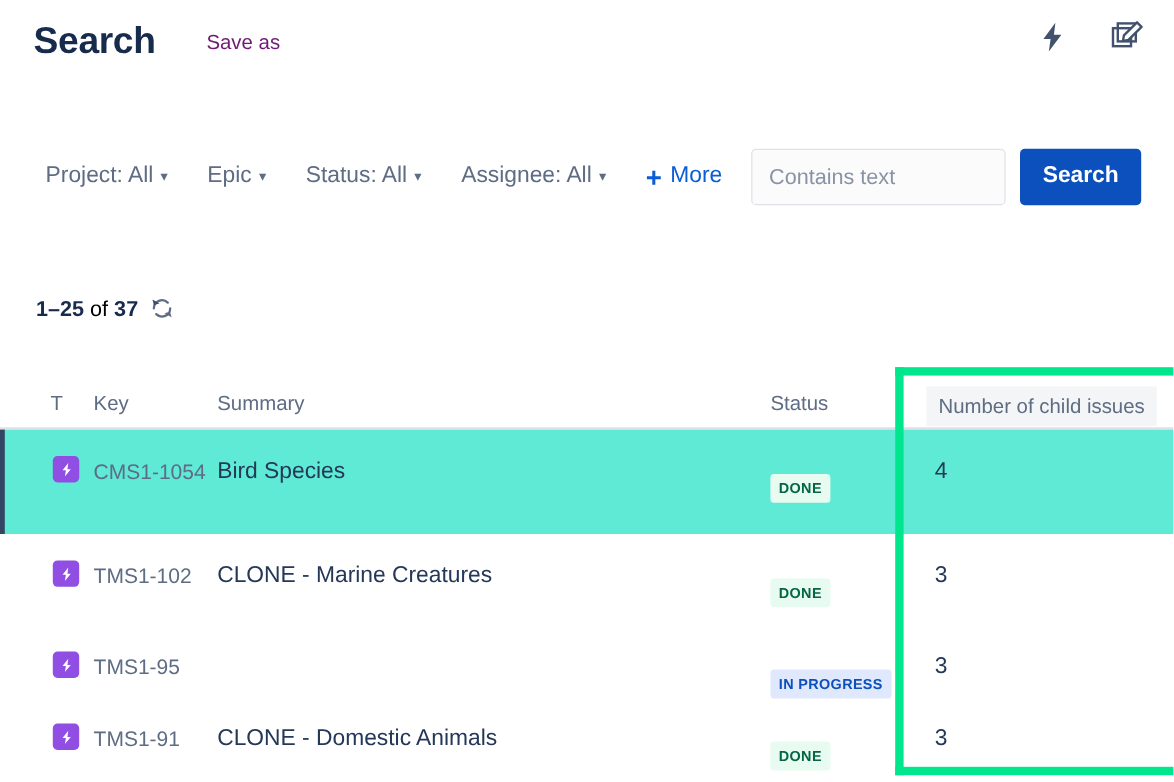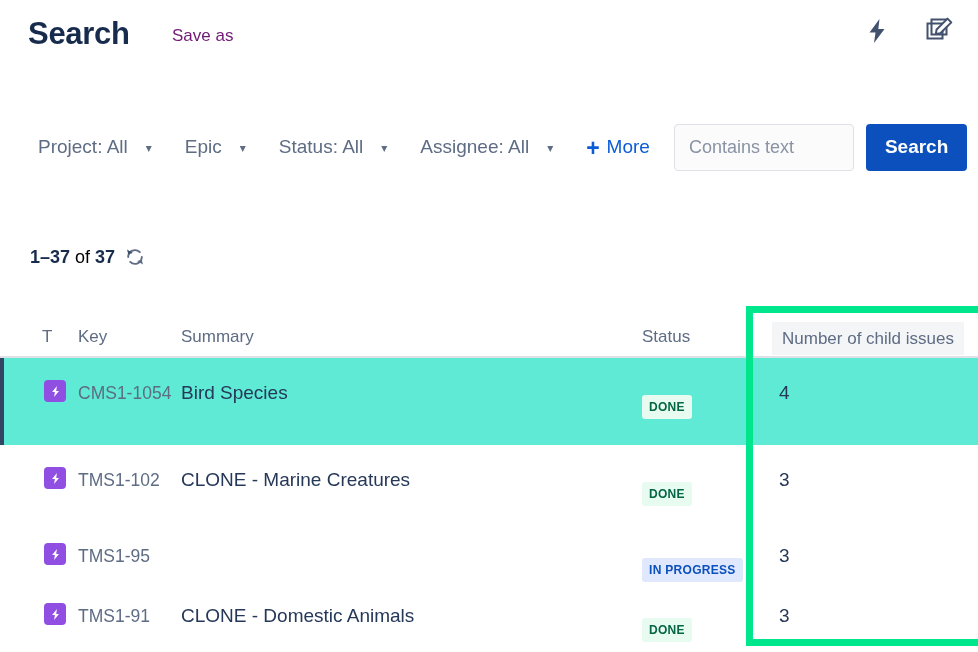--- a/index.html
+++ b/index.html
@@ -63,21 +63,21 @@
     left: 0; top: 122px;
     width: 978px;
     height: 50px;
     display: flex;
     align-items: center;
     padding-left: 38px;
   }
   .filter-chip {
     display: flex;
     align-items: baseline;
-    gap: 18px;
+    gap: 6px;
     font-size: 19px;
     color: #5E6C84;
     margin-right: 33px;
     cursor: pointer;
     white-space: nowrap;
   }
   .filter-chip .caret {
     font-size: 12px;
     color: #5E6C84;
     position: relative;
@@ -94,21 +94,21 @@
     white-space: nowrap;
   }
   .more-filter .plus {
     font-size: 23px;
     font-weight: 600;
     line-height: 18px;
     position: relative;
     top: 1px;
   }
   .text-search {
-    width: 180px;
+    width: 212px;
     height: 47px;
     border: 1px solid #DFE1E6;
     border-radius: 4px;
     background: #FBFBFC;
     font-size: 18px;
     color: #7A869A;
     font-family: "Liberation Sans", sans-serif;
     padding: 0 14px;
     outline: none;
   }
@@ -294,21 +294,21 @@
       <span>More</span>
     </div>
 
     <input class="text-search" type="text" placeholder="Contains text" style="">
 
     <button class="search-btn">Search</button>
   </div>
 
   <div class="results-row">
     <div class="results-count">
-      <b>1–37</b><span class="dim">&nbsp;</span><span class="dim">of</span><span class="dim">&nbsp;</span><b>37</b>
+      <b>1–25</b><span class="dim">&nbsp;</span><span class="dim">of</span><span class="dim">&nbsp;</span><b>37</b>
     </div>
     <div class="refresh-icon">
       <svg width="22" height="22" viewBox="0 0 22 22" aria-hidden="true">
         <path d="M4.2 11 a6.8 6.8 0 0 1 11.6 -4.8" fill="none" stroke="#5E6C84" stroke-width="1.9" stroke-linecap="round"></path>
         <path d="M17.8 11 a6.8 6.8 0 0 1 -11.6 4.8" fill="none" stroke="#5E6C84" stroke-width="1.9" stroke-linecap="round"></path>
         <path d="M3 3.6 L4.3 8.2 L8.9 6.9 Z" fill="#3B4D6B"></path>
         <path d="M19 18.4 L17.7 13.8 L13.1 15.1 Z" fill="#5E6C84"></path>
       </svg>
     </div>
   </div>

